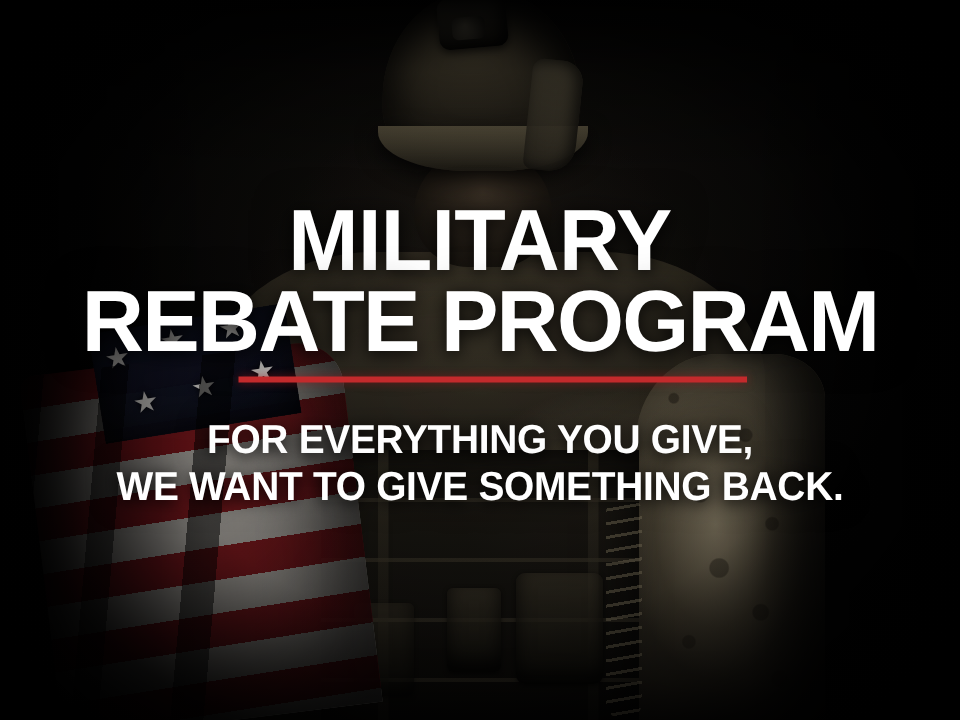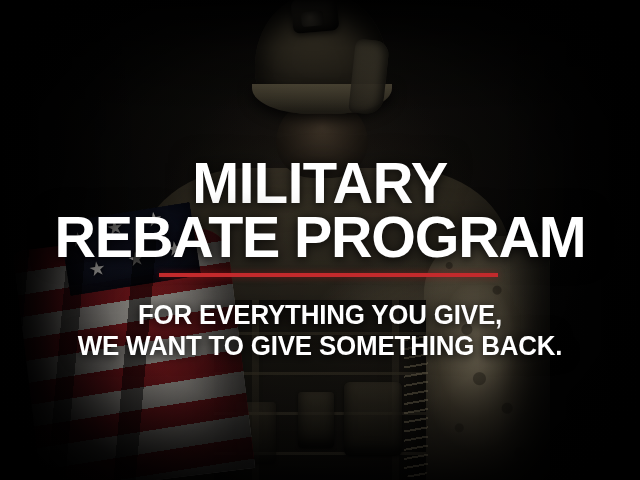--- a/index.html
+++ b/index.html
@@ -220,21 +220,20 @@
   .top-fade {
     background: linear-gradient(180deg, rgba(0,0,0,0.92) 0%, rgba(0,0,0,0.35) 10%, rgba(0,0,0,0) 24%);
   }
 
   
   .content {
     position: absolute;
     inset: 0;
     z-index: 20;
     text-align: center;
-    margin-top: 22px;
   }
   .headline {
     position: absolute;
     left: 0; right: 0;
     color: #ffffff;
     font-weight: 700;
     letter-spacing: -0.5px;
     text-transform: uppercase;
     text-shadow: 0 2px 10px rgba(0,0,0,0.75), 0 0 26px rgba(0,0,0,0.55);
     white-space: nowrap;

